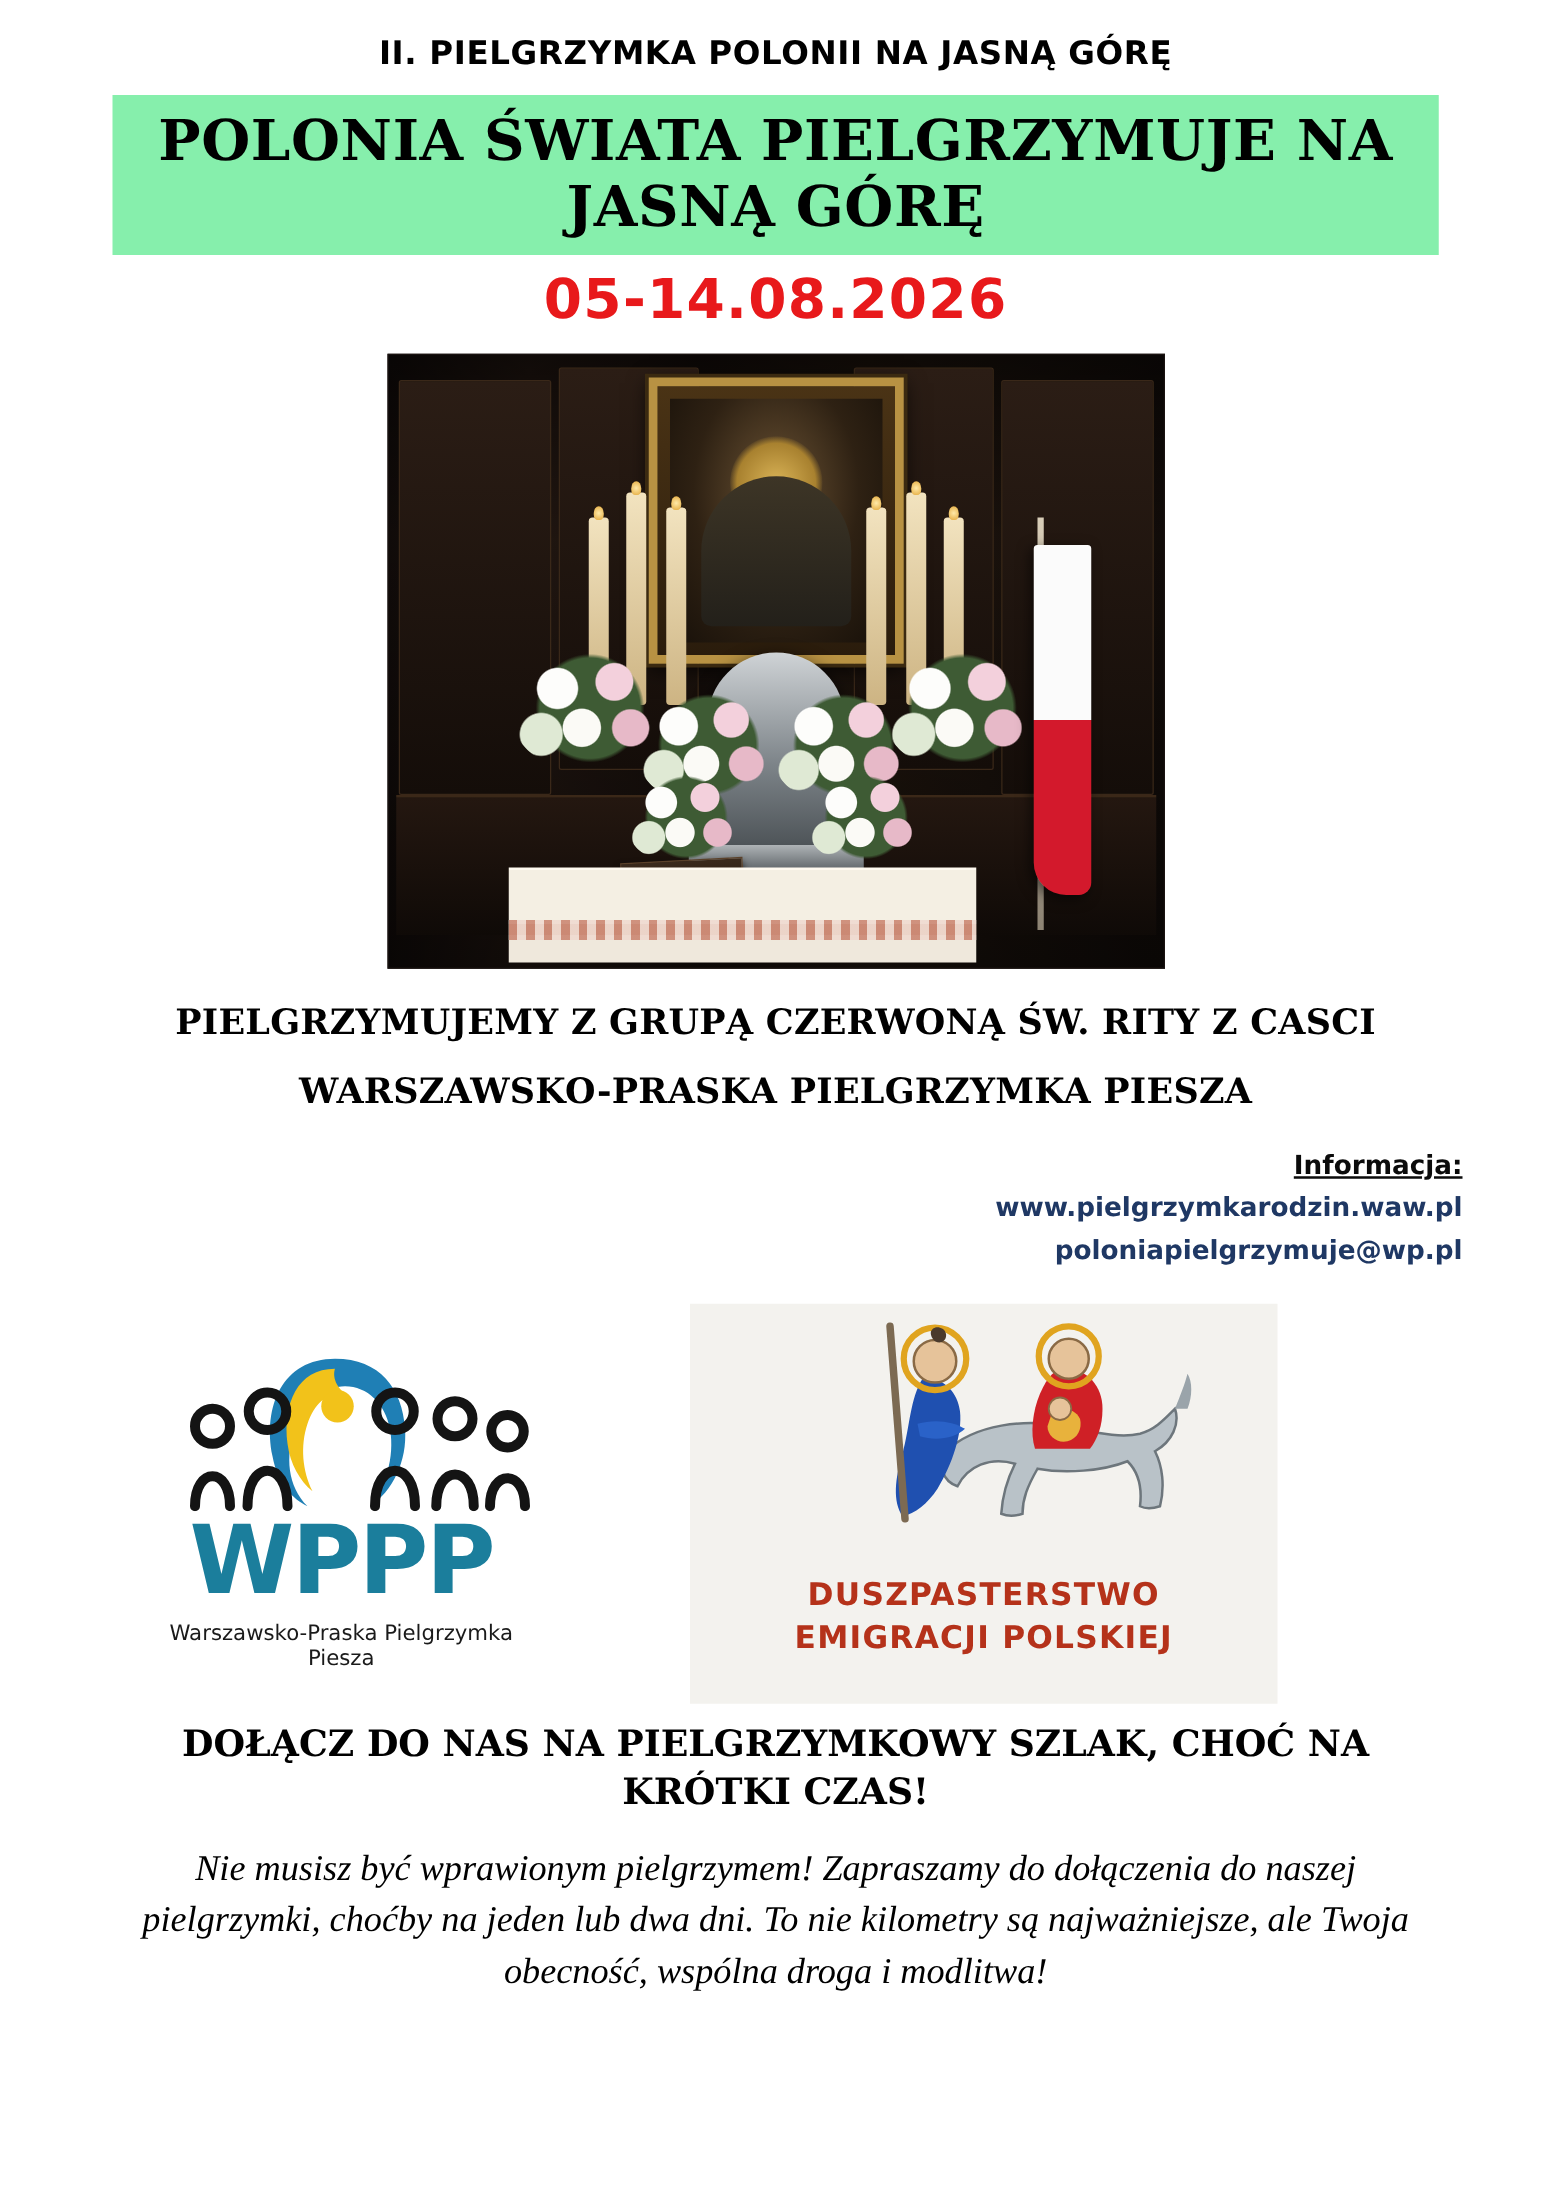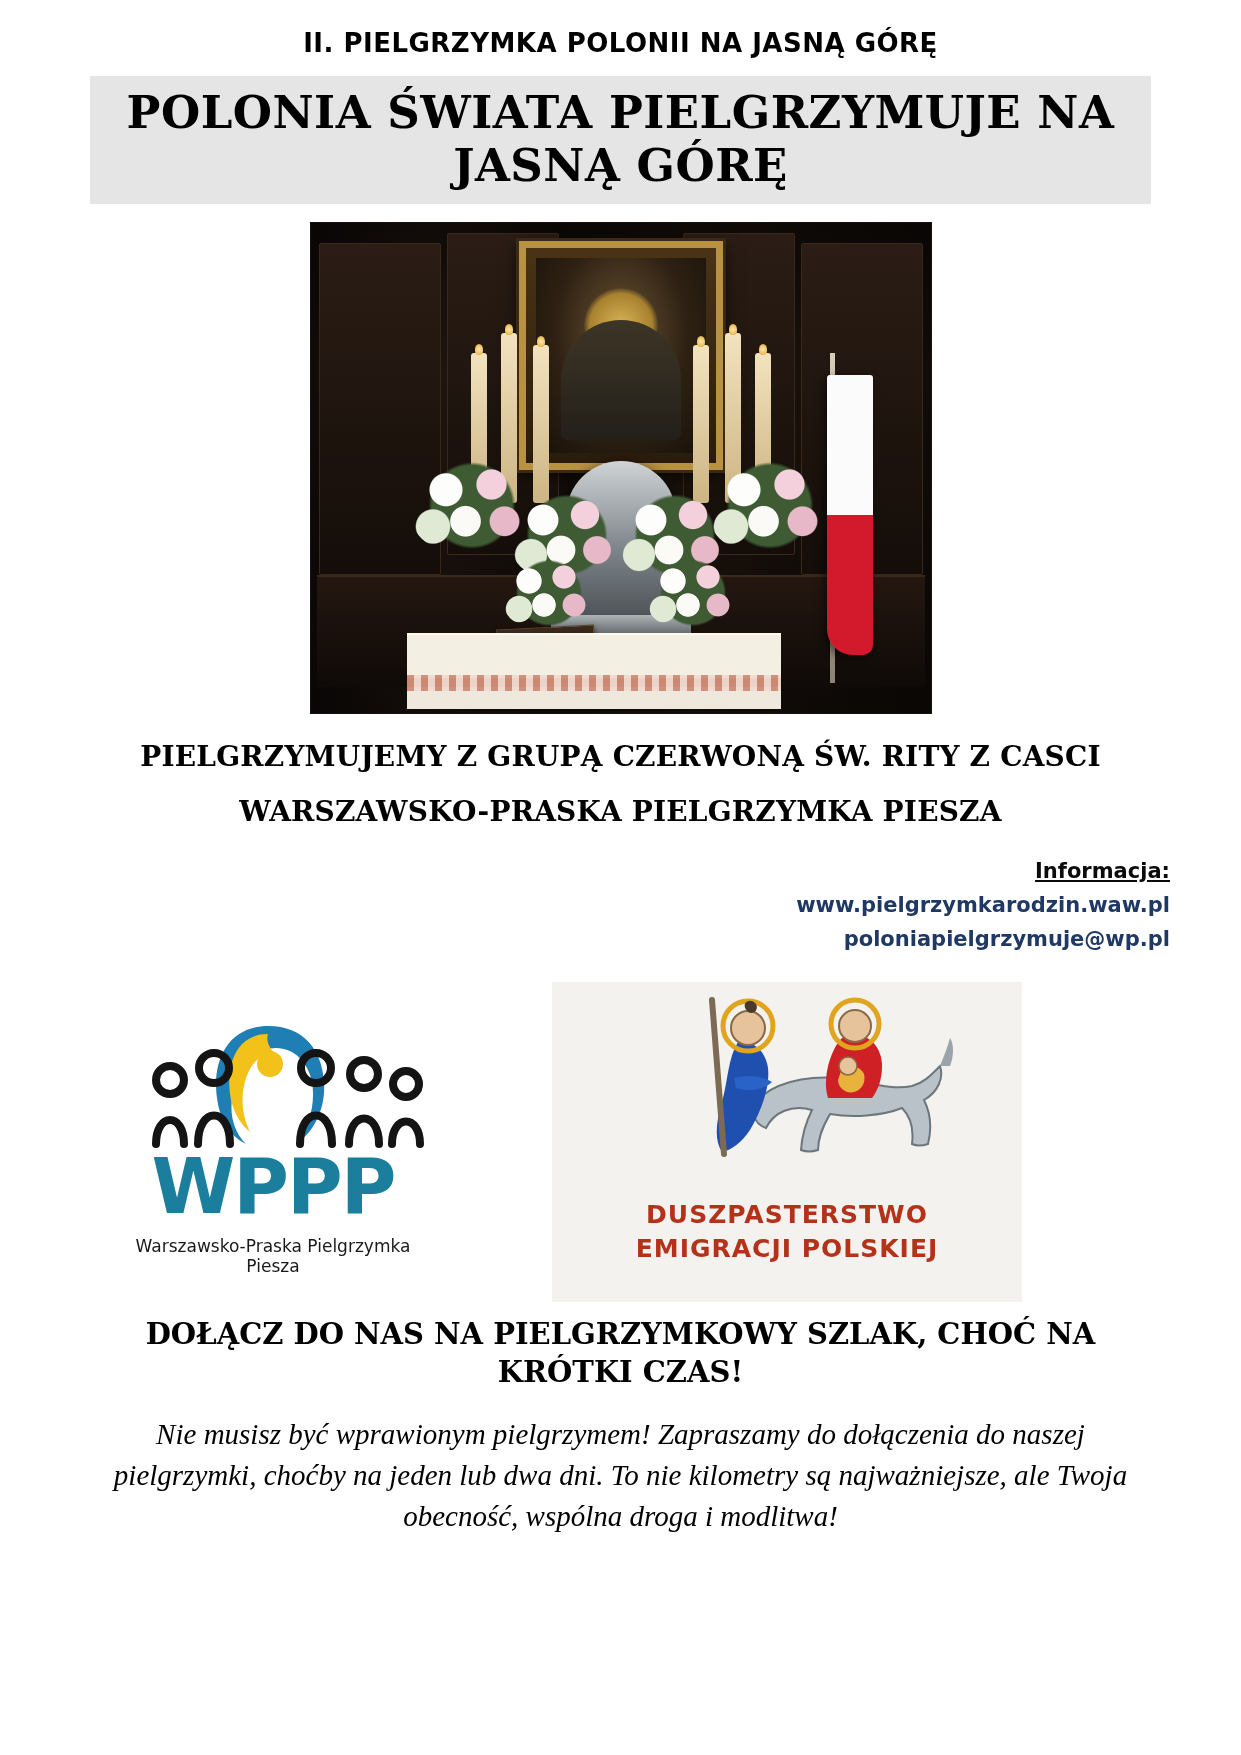--- a/index.html
+++ b/index.html
@@ -27,21 +27,21 @@
     font-family: "DejaVu Sans", sans-serif;
     font-weight: bold;
     font-size: 26px;
     letter-spacing: 0.5px;
     color: #000000;
     margin: 28px 0 0 0;
     padding: 0 40px;
   }
   .title-band {
     margin: 18px 90px 0 90px;
-    background: #e5e5e5;
+    background: #86efac;
     padding: 10px 10px 12px 10px;
   }
   .title-band h1 {
     margin: 0;
     text-align: center;
     font-family: "DejaVu Serif", serif;
     font-weight: bold;
     font-size: 45px;
     line-height: 1.18;
     color: #000000;
@@ -318,20 +318,21 @@
 <body>
 
 <div class="poster">
 
   <div class="kicker">II. PIELGRZYMKA POLONII NA JASNĄ GÓRĘ</div>
 
   <div class="title-band">
     <h1>POLONIA ŚWIATA PIELGRZYMUJE NA JASNĄ GÓRĘ</h1>
   </div>
 
+  <div class="date-line">05-14.08.2026</div>
 
   <div class="photo-wrap">
     <div class="photo">
       <div class="panel p1"></div>
       <div class="panel p2"></div>
       <div class="panel p3"></div>
       <div class="panel p4"></div>
 
       <div class="icon-frame">
         <div class="icon-inner">

